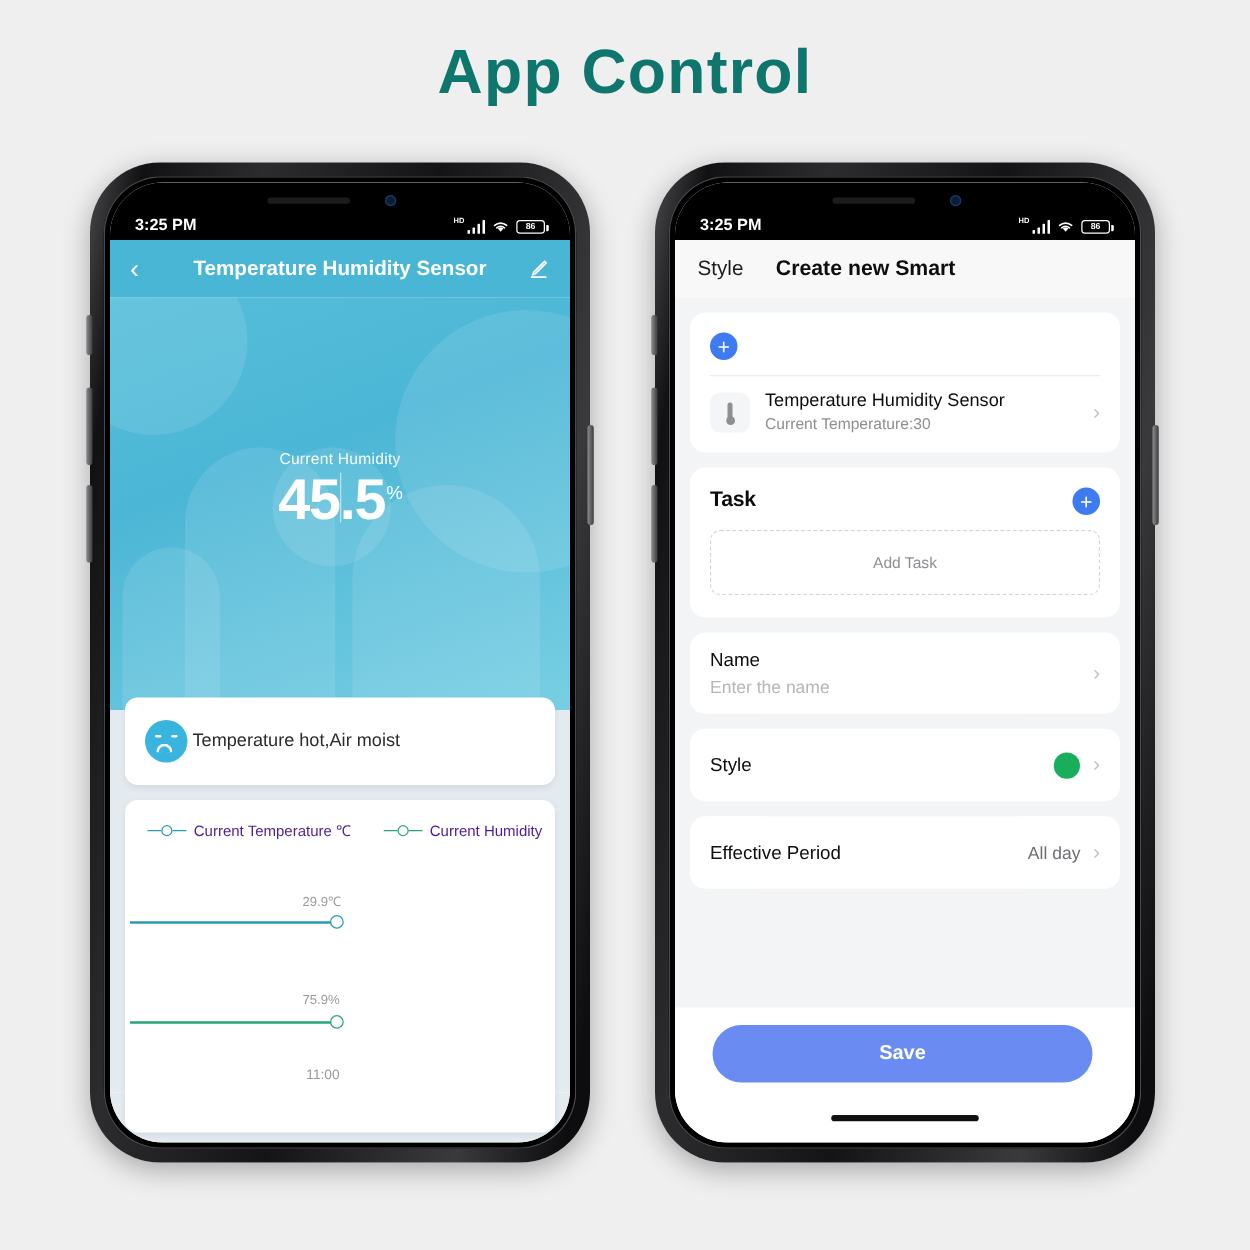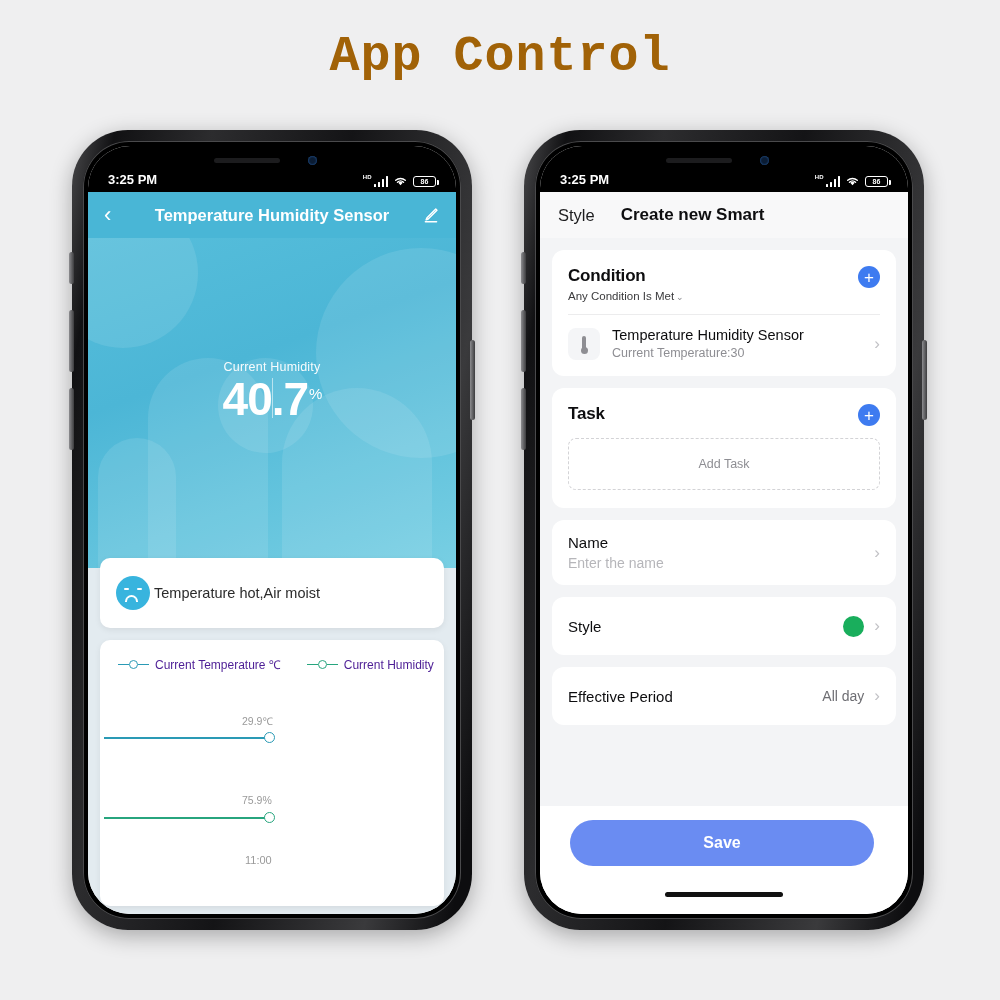--- a/index.html
+++ b/index.html
@@ -226,21 +226,21 @@
     height: 46px; border-radius: 24px; background: #6a8cf2; color: #fff;
     display: flex; align-items: center; justify-content: center;
     font-size: 16px; font-weight: bold;
   }
 </style>
 </head>
 <body>
 
 <div class="page">
 
-  <div class="banner" style="color: #a16207; font-family: Liberation Mono, monospace;">App Control</div>
+  <div class="banner" style="color: #0f766e;">App Control</div>
 
   <div class="phone left">
     <div class="btn-side btn-mute"></div>
     <div class="btn-side btn-volup"></div>
     <div class="btn-side btn-voldn"></div>
     <div class="btn-side btn-power"></div>
 
     <div class="phone-inner">
       <div class="screen">
 
@@ -284,21 +284,21 @@
             <div class="blob b1"></div>
             <div class="blob b2"></div>
             <div class="blob b6"></div>
             <div class="blob b4"></div>
             <div class="blob b3"></div>
             <div class="blob b5"></div>
 
             <div class="readings">
               <div class="reading">
                 <div class="lbl">Current Humidity</div>
-                <div class="val"><span>40.7</span><span class="unit">%</span></div>
+                <div class="val"><span>45.5</span><span class="unit">%</span></div>
               </div>
             </div>
             <div class="divider-v" style="top:140px"></div>
           </div>
 
           <div class="status-card">
             <div class="face">
                 <span class="mouth"></span>
               </div>
             <div class="status-text">Temperature hot,Air moist</div>
@@ -385,26 +385,20 @@
 
           <div class="p2-header">
             <span class="p2-cancel">Style</span>
             <span class="p2-title">Create new Smart</span>
           </div>
 
           <div class="p2-scroll">
 
             <div class="card">
               <div class="card-head">
-                <div>
-                  <h3>Condition</h3>
-                  <div class="sub">
-                    <span>Any Condition Is Met</span><span class="caret-sm">⌄</span>
-                  </div>
-                </div>
                 <div class="plus">+</div>
               </div>
               <div class="hr"></div>
               <div class="cond-row">
                 <div class="thermo-box">
                     <span class="thermo"></span>
                   </div>
                 <div class="cond-txt">
                   <div class="t1">Temperature Humidity Sensor</div>
                   <div class="t2">Current Temperature:30</div>

